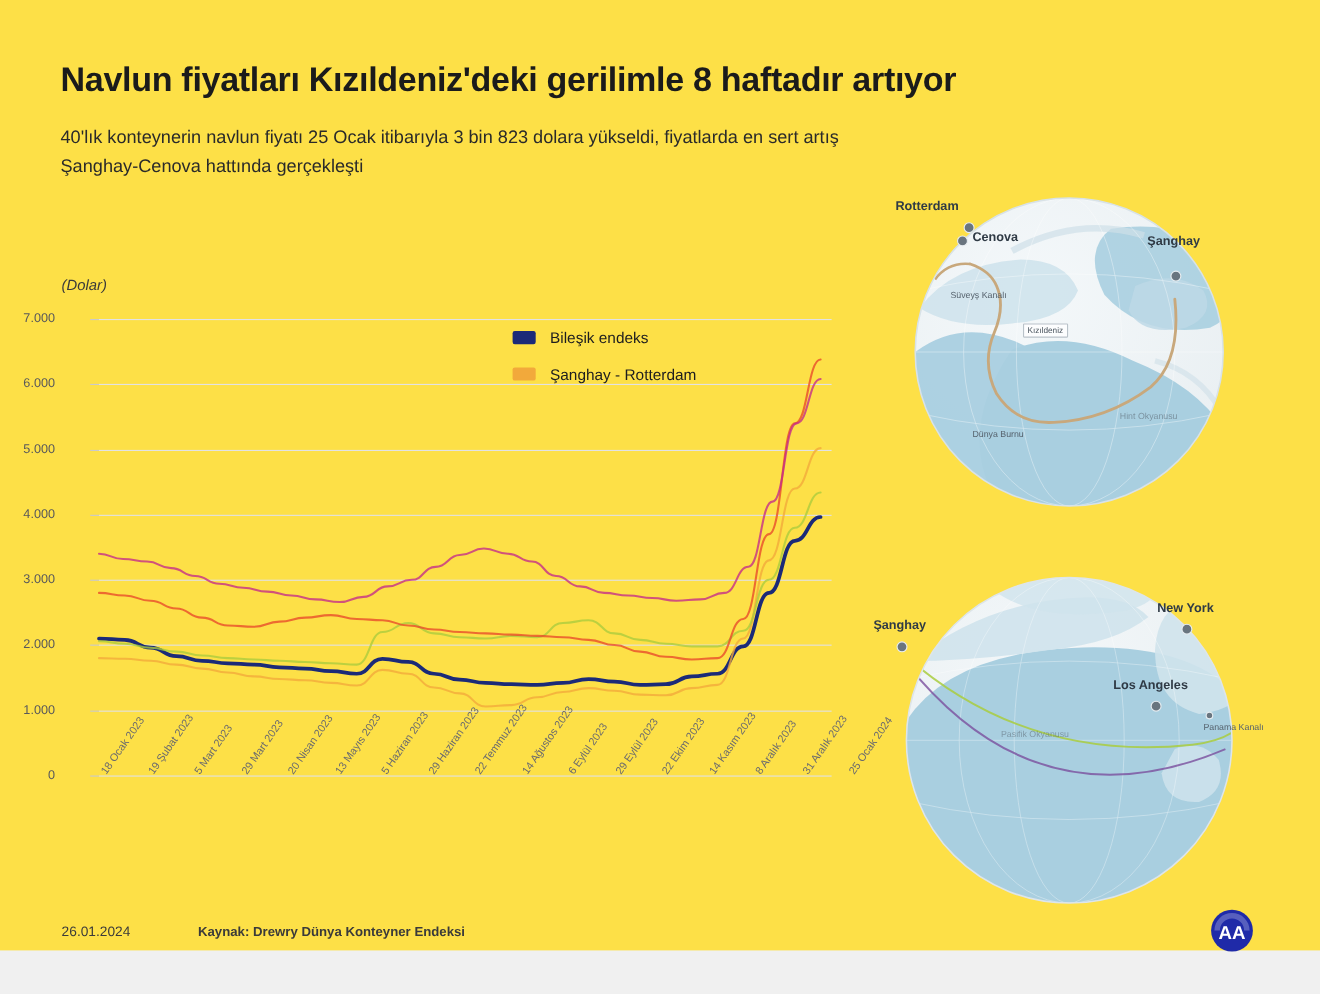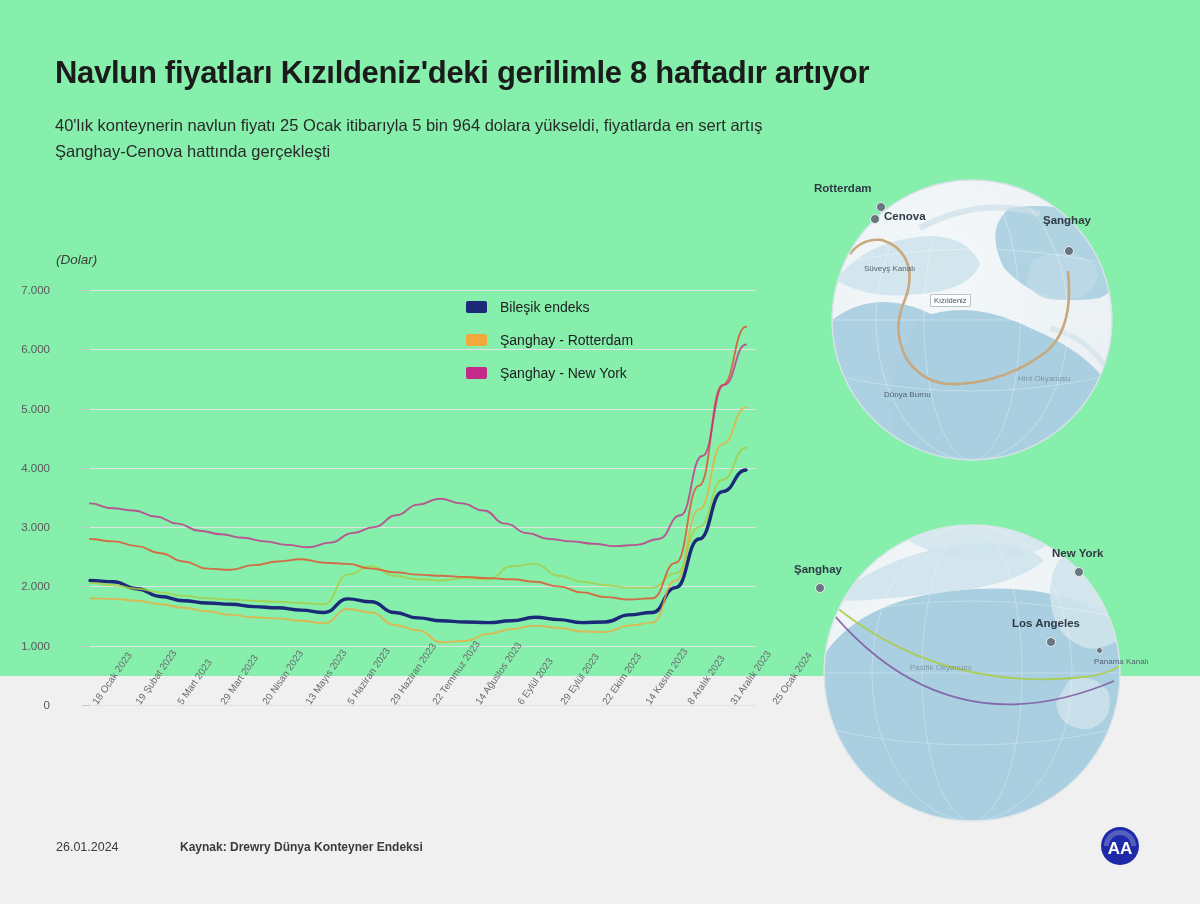--- a/index.html
+++ b/index.html
@@ -4,21 +4,21 @@
 <style>
   html,body{margin:0;padding:0;}
   body{
     width:1200px;height:904px;
     background:#f0f0f0;
     font-family:"Liberation Sans",sans-serif;
     color:#231f20;
     overflow:hidden;
     position:relative;
   }
-  .page{position:relative;width:1200px;height:676px;background:#86efac;}
+  .page{position:relative;width:1200px;height:864px;background:#fde047;}
 
   
   .headline{
     position:absolute;left:55px;top:55px;width:1090px;
     font-size:31px;font-weight:bold;line-height:1.15;
     letter-spacing:-0.3px;color:#1b1b1b;
   }
   .subhead{
     position:absolute;left:55px;top:113px;width:760px;
     font-size:16.5px;line-height:1.55;color:#2a2a2a;font-weight:400;
@@ -95,21 +95,21 @@
     font-weight:bold;
   }
   .aa-logo{position:absolute;left:1092px;top:822px;width:56px;height:52px;}
 </style>
 </head>
 <body>
 
 <div class="page">
 
   <div class="headline">Navlun fiyatları Kızıldeniz'deki gerilimle 8 haftadır artıyor</div>
-  <div class="subhead">40'lık konteynerin navlun fiyatı 25 Ocak itibarıyla 5 bin 964 dolara yükseldi, fiyatlarda en sert artış Şanghay-Cenova hattında gerçekleşti</div>
+  <div class="subhead">40'lık konteynerin navlun fiyatı 25 Ocak itibarıyla 3 bin 823 dolara yükseldi, fiyatlarda en sert artış Şanghay-Cenova hattında gerçekleşti</div>
 
   <div class="chart-unit">(Dolar)</div>
 
   <div class="plot">
     <div class="gridlines" id="gridlines">
         <div class="gridline" style="top: 415px;"></div>
         <div class="ytick" style="top: 415px;"></div>
         <div class="ylabel" style="top: 415px;">0</div>
         <div class="gridline" style="top: 355.714px;"></div>
         <div class="ytick" style="top: 355.714px;"></div>
@@ -163,24 +163,20 @@
     </div>
 
   <div class="legend" id="legend">
       <div class="legend-row">
         <span class="swatch" style="background: rgb(27, 42, 120);"></span>
         <span class="legend-label">Bileşik endeks</span>
       </div>
       <div class="legend-row">
         <span class="swatch" style="background: rgb(242, 169, 59);"></span>
         <span class="legend-label">Şanghay - Rotterdam</span>
-      </div>
-      <div class="legend-row">
-        <span class="swatch" style="background: rgb(196, 42, 138);"></span>
-        <span class="legend-label">Şanghay - New York</span>
       </div>
     </div>
 
   <div class="globe-wrap" id="globe-top">
     <svg width="340" height="300" viewBox="0 0 340 300">
       <defs>
         <clipPath id="clipTop">
             <circle cx="172" cy="152" r="140"></circle>
           </clipPath>
         <radialGradient id="gTop" cx="38%" cy="32%" r="78%">

